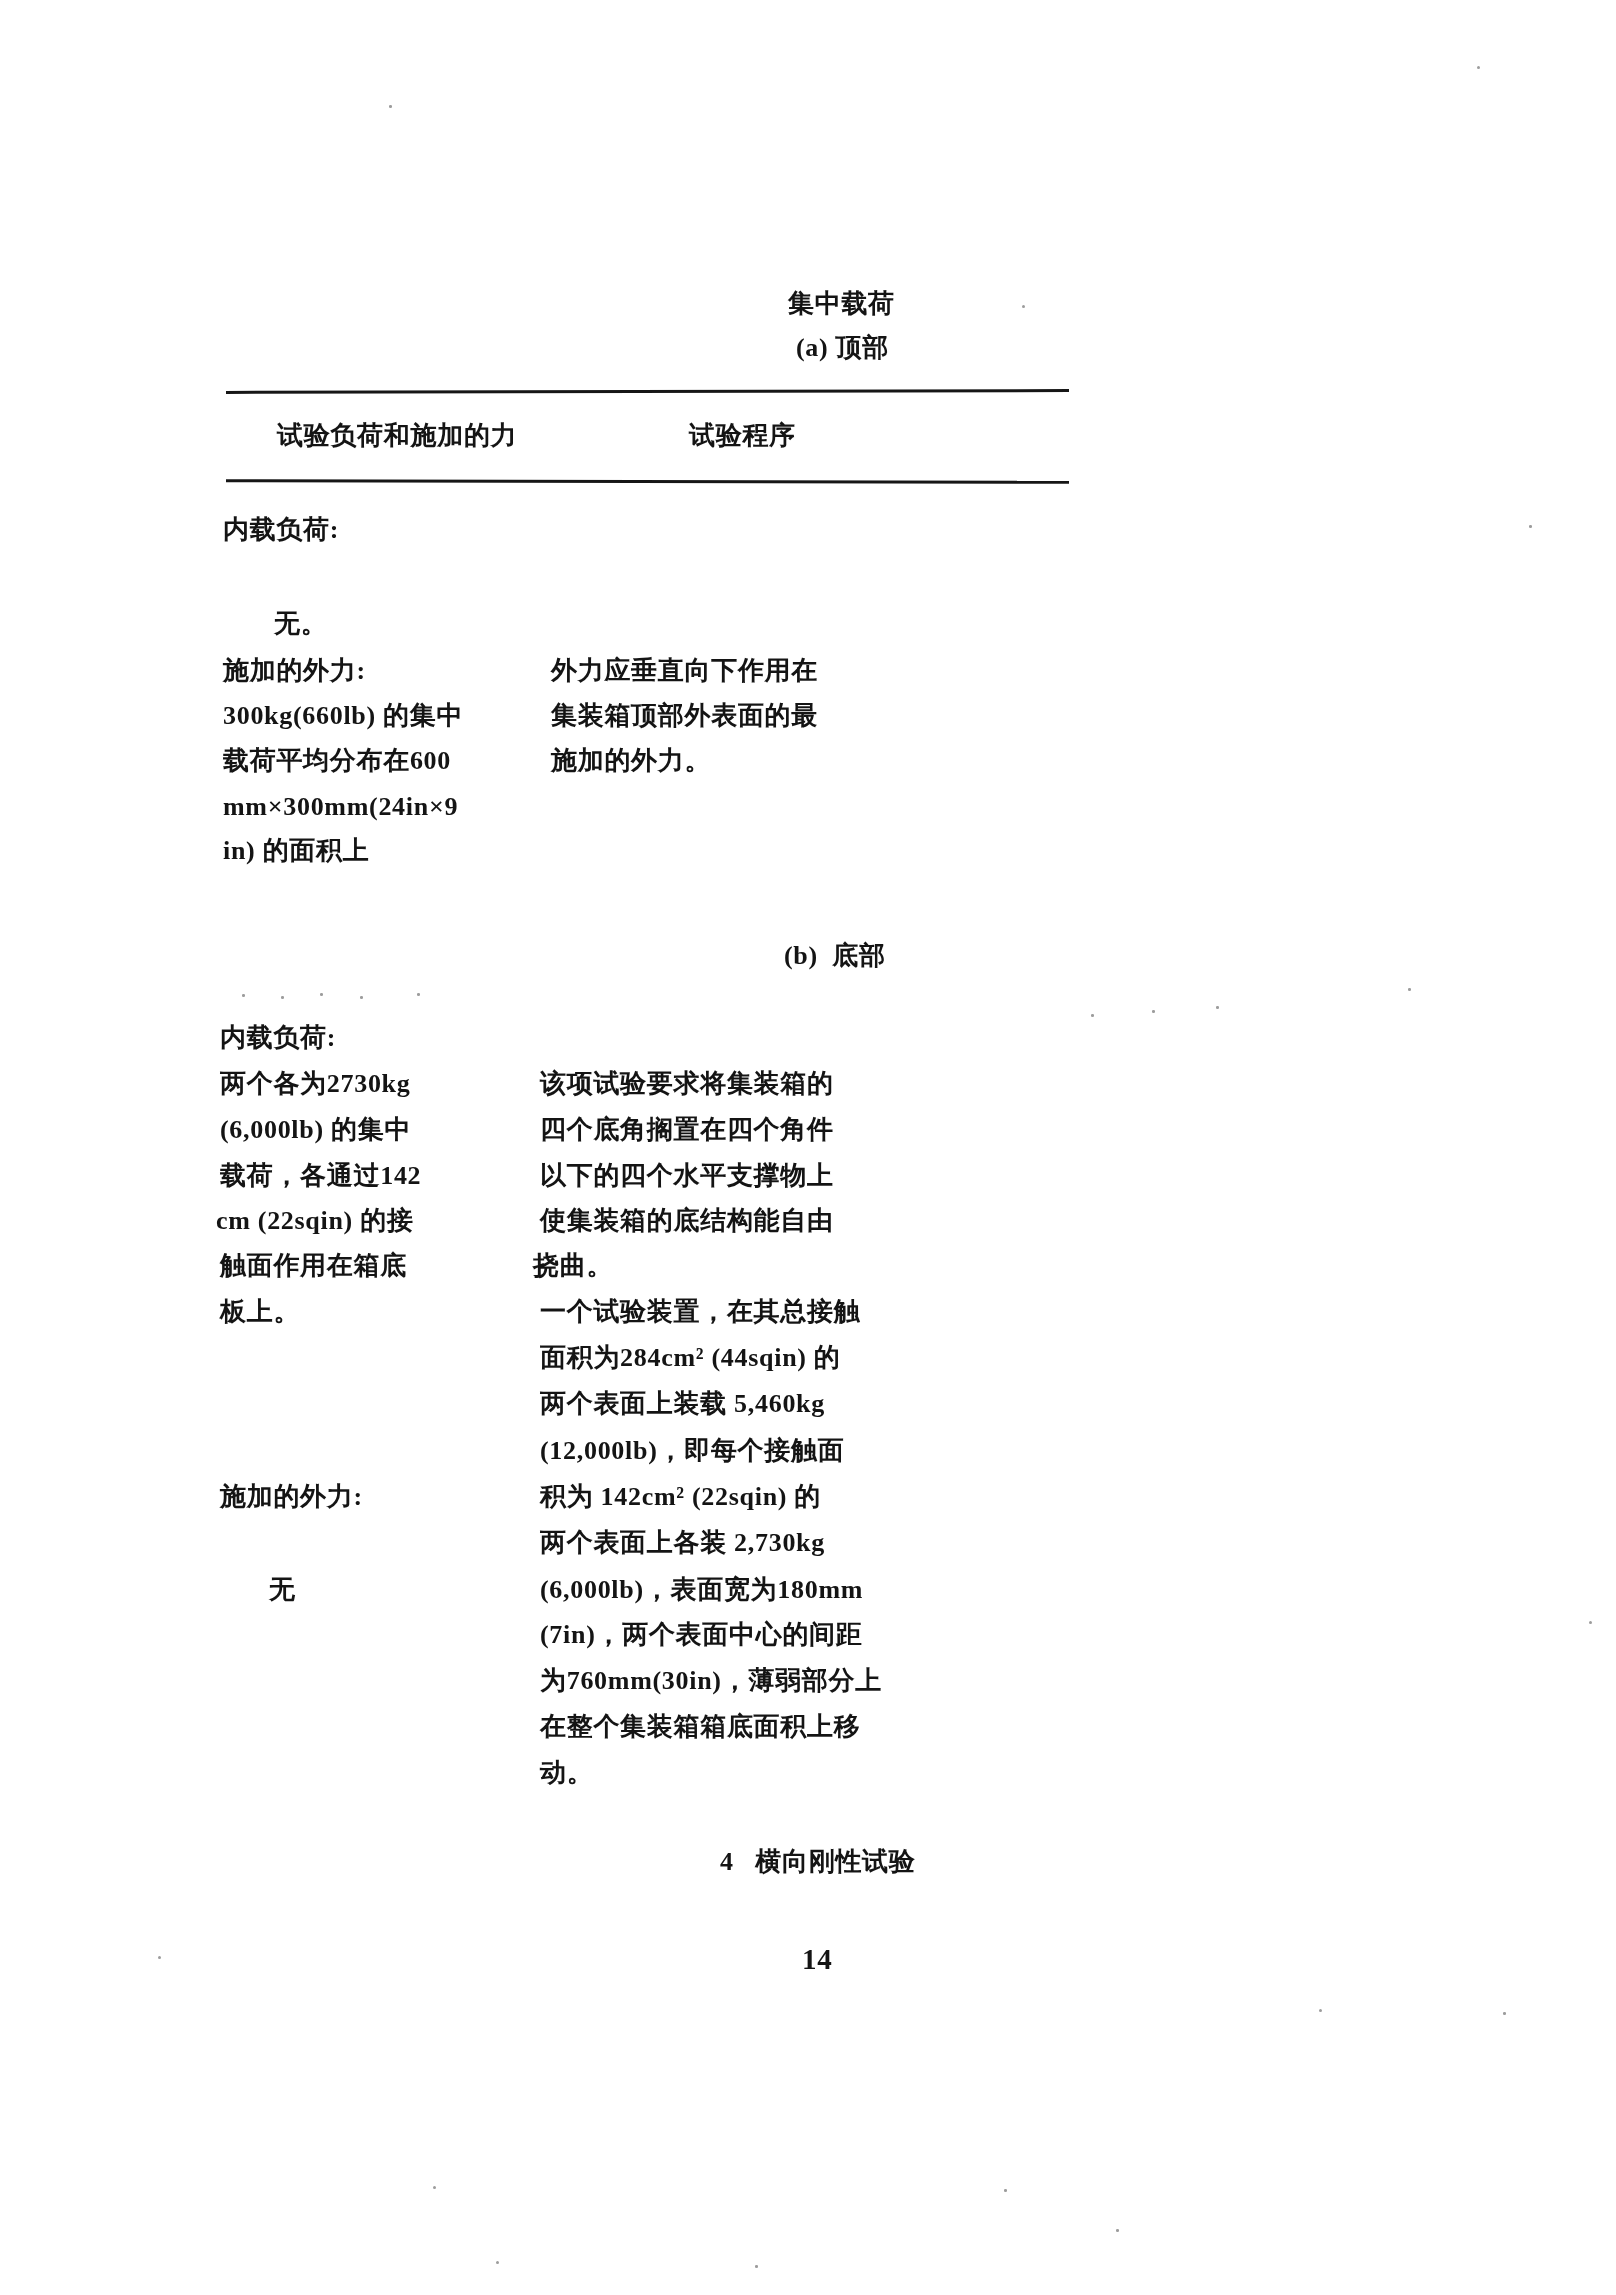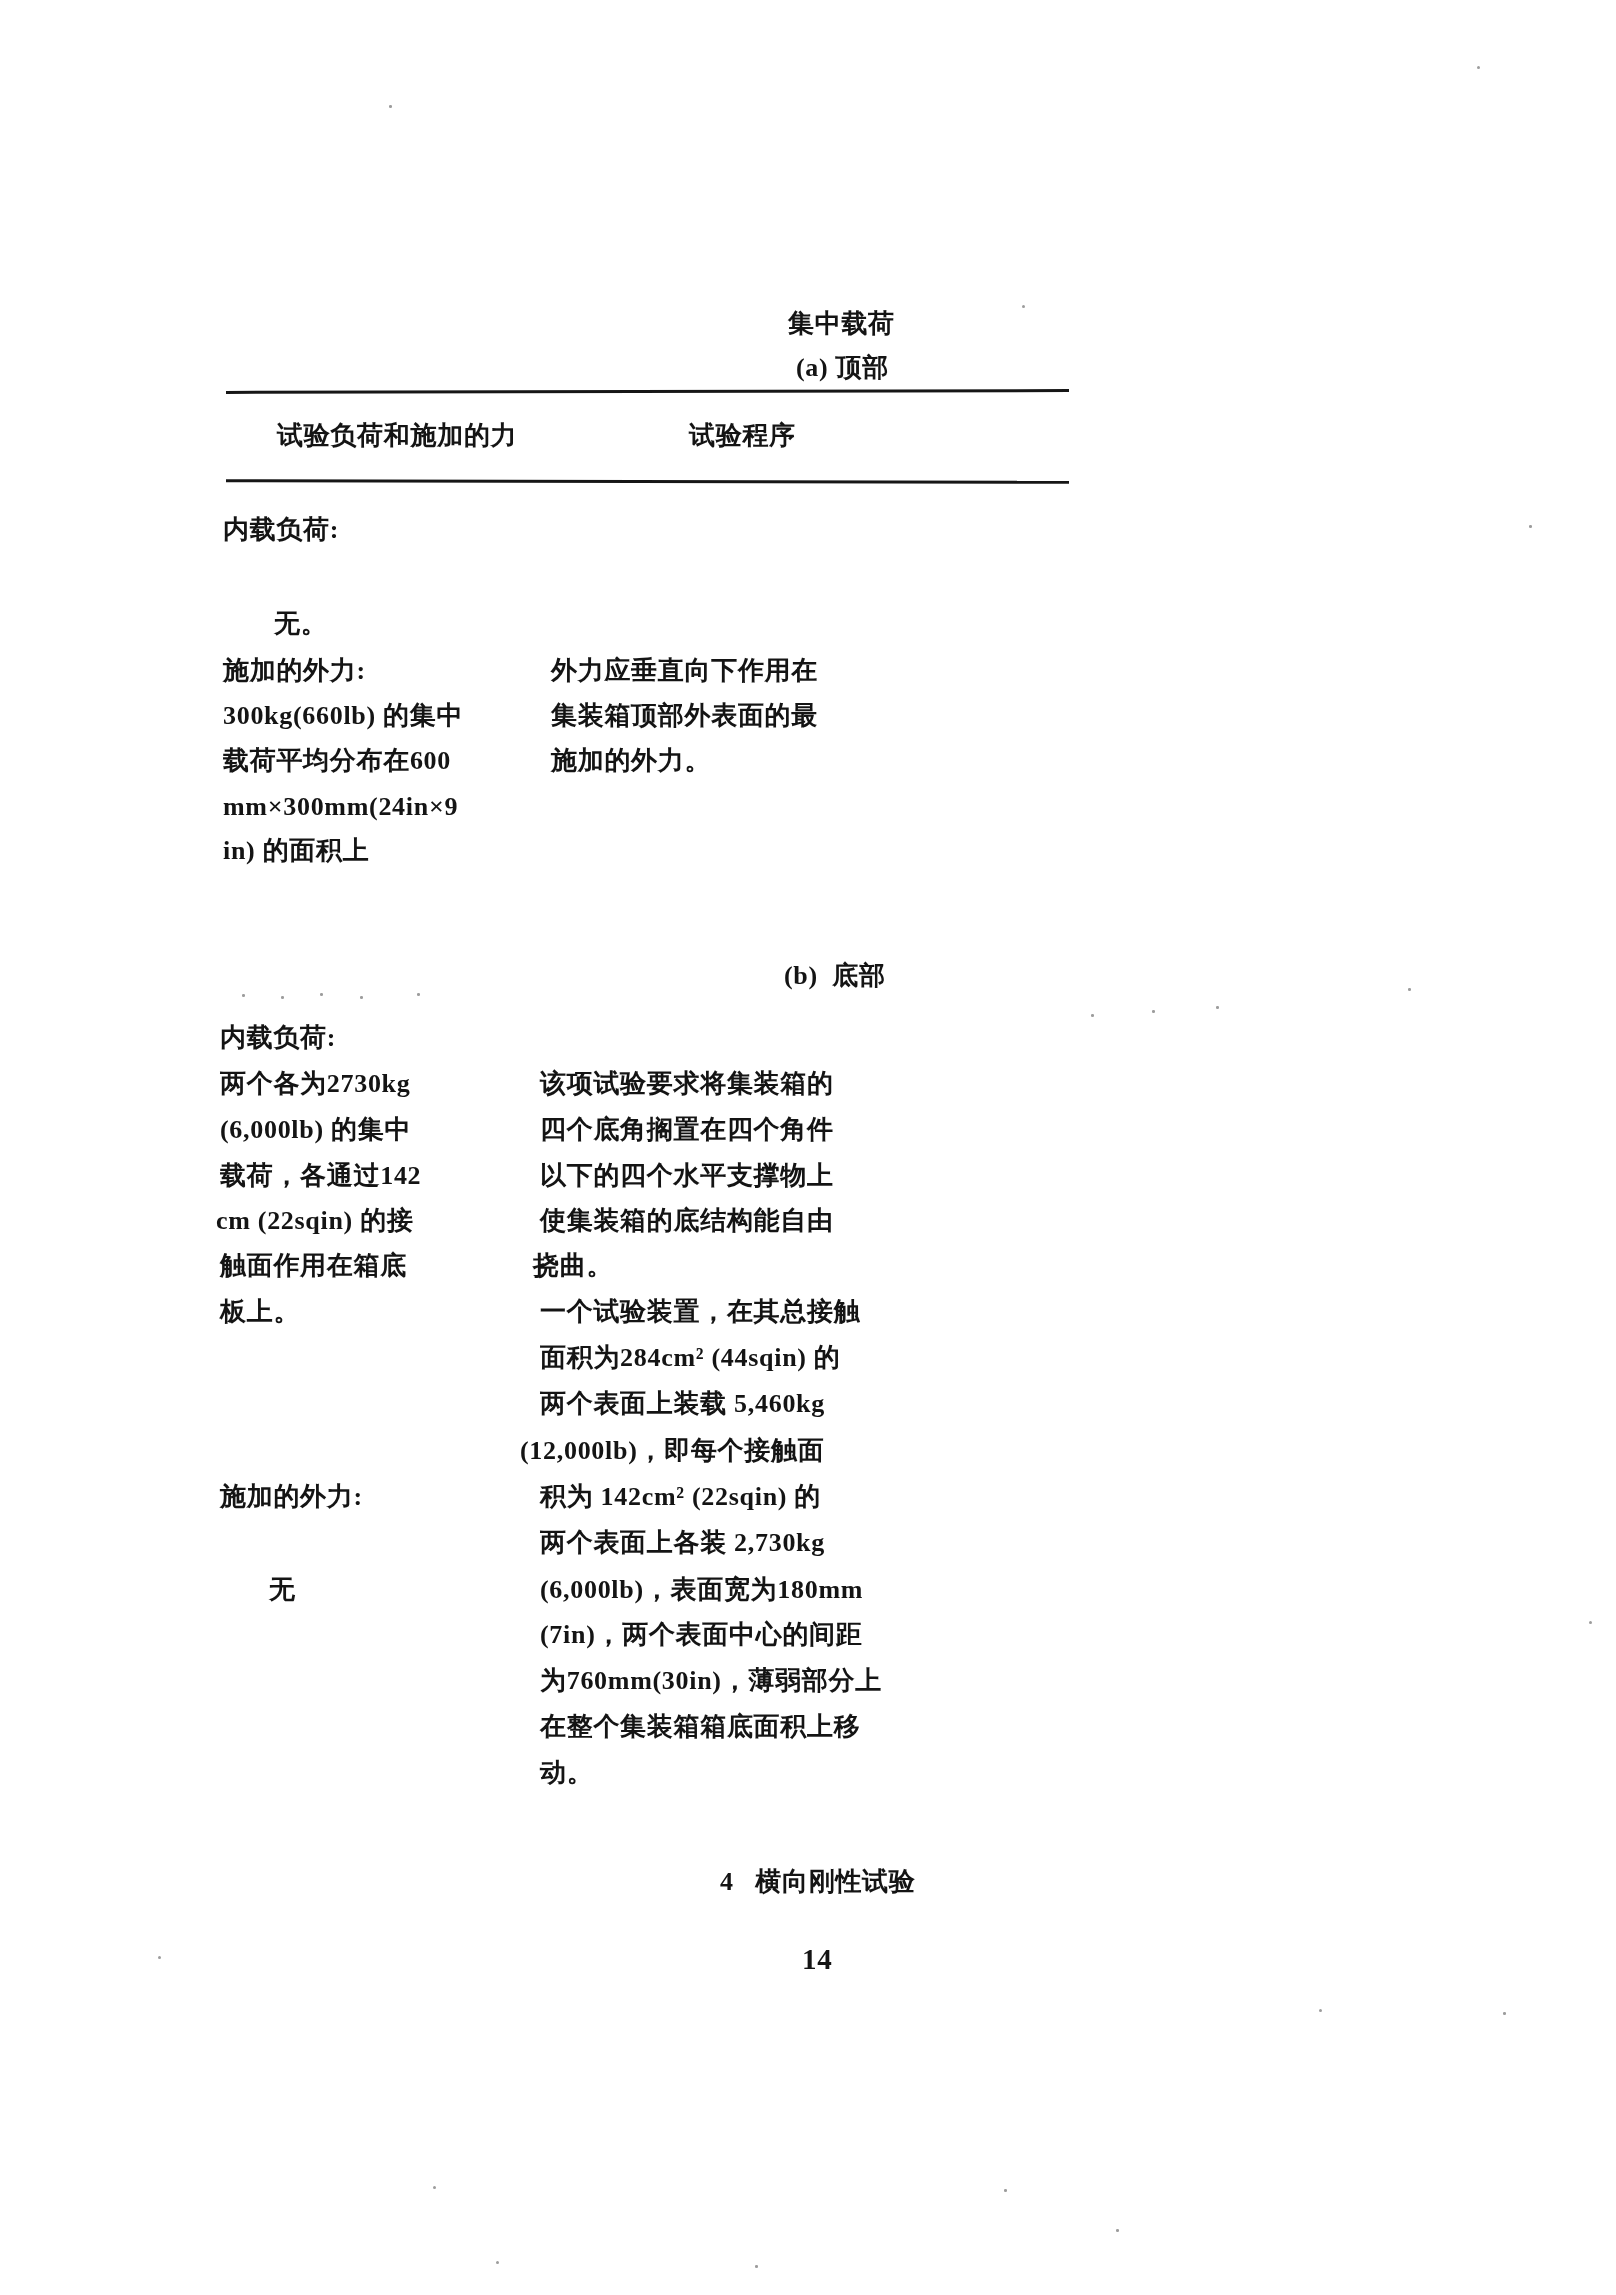--- a/index.html
+++ b/index.html
@@ -13,21 +13,21 @@
   }
   .ln{
     position:absolute;
     font-size:26px;
     line-height:30px;
     letter-spacing:0.7px;
     white-space:pre;
     font-weight:600;
     color:#141414;
   }
-  .center-heading{font-weight:700;margin-top:20px;}
+  .center-heading{font-weight:700;}
   .rule{
     position:absolute;
     left:226px;
     width:843px;
     height:3.3px;
     background:#161616;
     transform:rotate(-0.12deg);
   }
   .rule2{transform:rotate(0.1deg);}
   .speck{
@@ -76,21 +76,21 @@
   <div class="ln" style="top:1575px;left:269px">无</div>
 
   <div class="ln" style="top:1069px;left:540px">该项试验要求将集装箱的</div>
   <div class="ln" style="top:1115px;left:540px">四个底角搁置在四个角件</div>
   <div class="ln" style="top:1161px;left:540px">以下的四个水平支撑物上</div>
   <div class="ln" style="top:1206px;left:540px">使集装箱的底结构能自由</div>
   <div class="ln" style="top:1251px;left:533px">挠曲。</div>
   <div class="ln" style="top:1297px;left:540px">一个试验装置，在其总接触</div>
   <div class="ln" style="top:1343px;left:540px">面积为284cm² (44sqin) 的</div>
   <div class="ln" style="top:1389px;left:540px">两个表面上装载 5,460kg</div>
-  <div class="ln" style="top:1436px;left:520px">(12,000lb)，即每个接触面</div>
+  <div class="ln" style="top:1436px;left:540px">(12,000lb)，即每个接触面</div>
   <div class="ln" style="top:1482px;left:540px">积为 142cm² (22sqin) 的</div>
   <div class="ln" style="top:1528px;left:540px">两个表面上各装 2,730kg</div>
   <div class="ln" style="top:1575px;left:540px">(6,000lb)，表面宽为180mm</div>
   <div class="ln" style="top:1620px;left:540px">(7in)，两个表面中心的间距</div>
   <div class="ln" style="top:1666px;left:540px">为760mm(30in)，薄弱部分上</div>
   <div class="ln" style="top:1712px;left:540px">在整个集装箱箱底面积上移</div>
   <div class="ln" style="top:1758px;left:540px">动。</div>
 
   <div class="ln center-heading" style="top:1847px;left:720px">4   横向刚性试验</div>
   <div class="ln pageno" style="top:1944px;left:802px">14</div>

